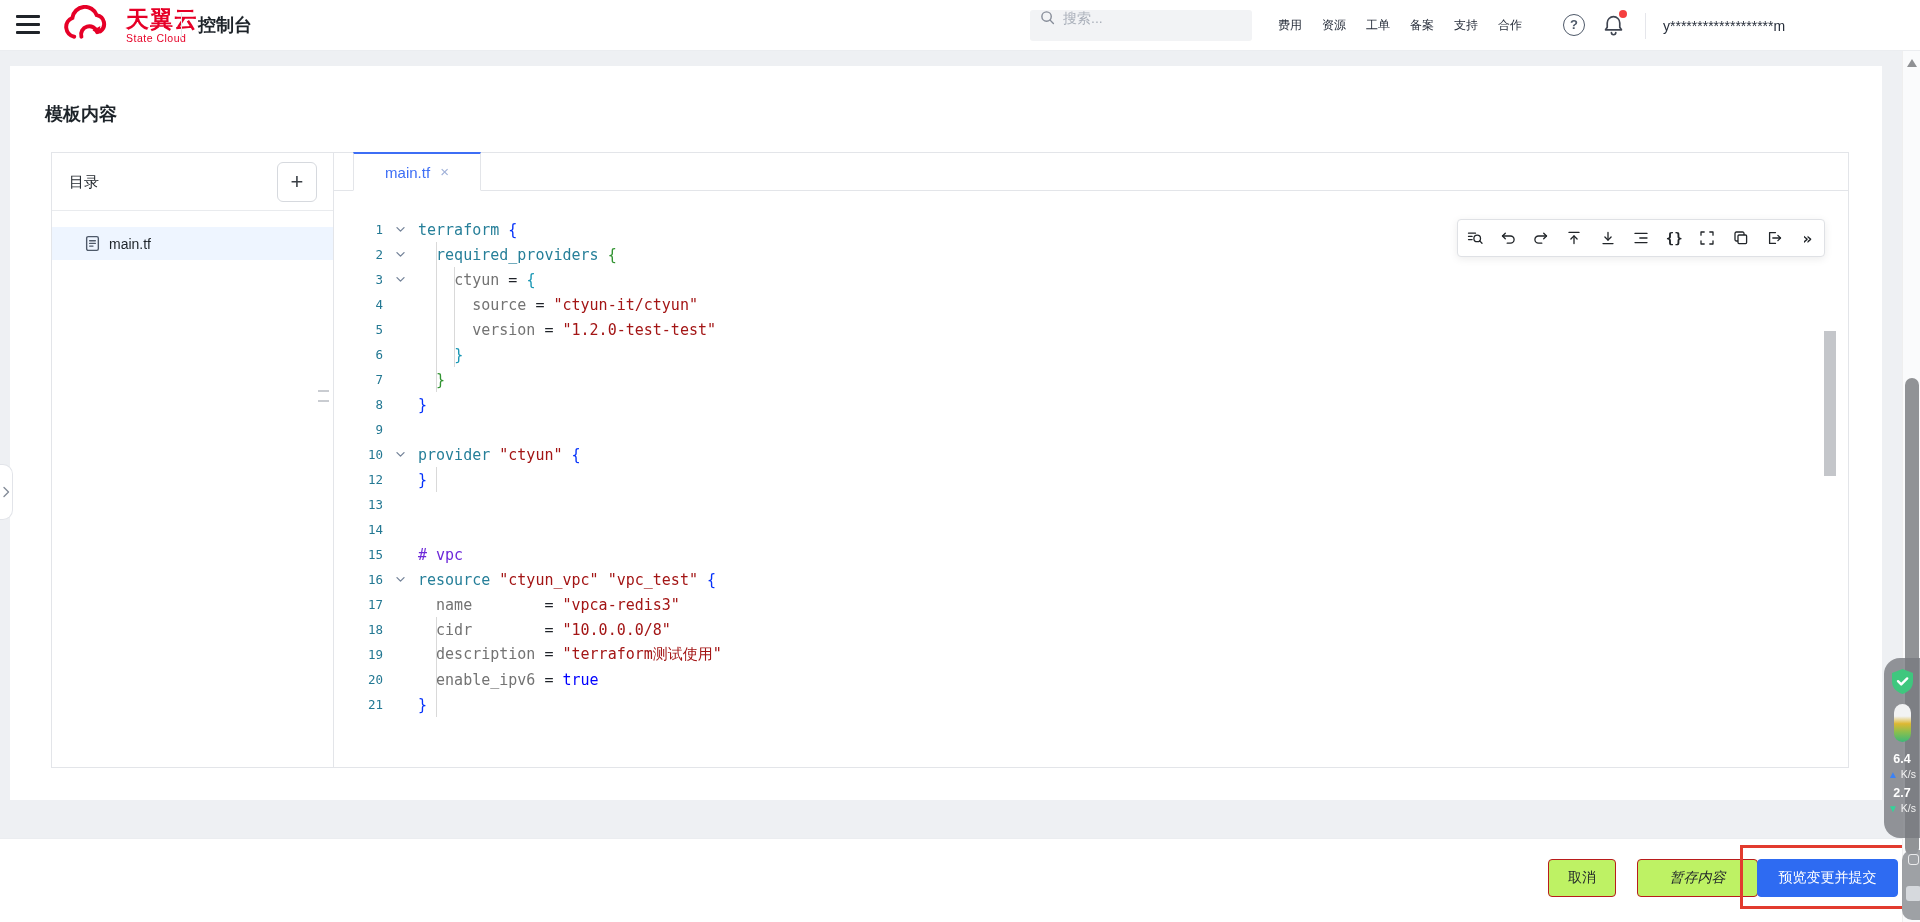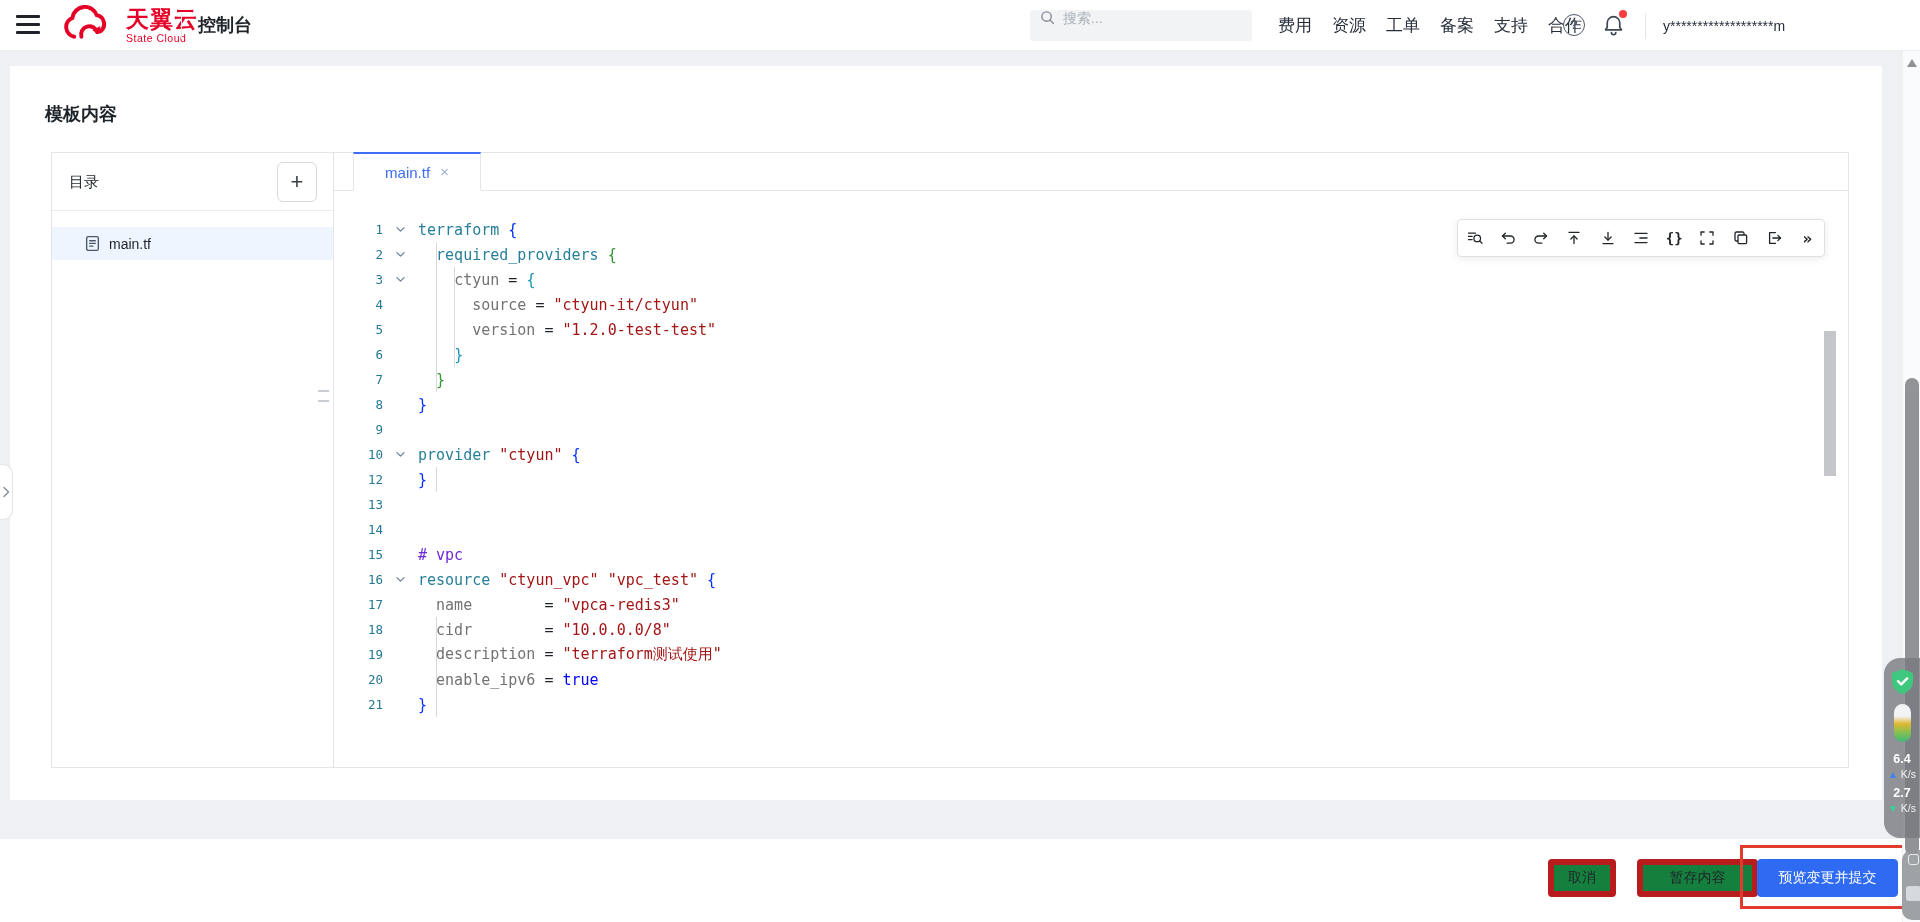--- a/index.html
+++ b/index.html
@@ -12,21 +12,21 @@
   .hamburger i { display:block; height:2.6px; background:#1f2329; margin-bottom:5.4px; border-radius:1px; }
   .logo { position:absolute; left:58px; top:5px; display:flex; align-items:center; }
   .brand-cn { font-size:23px; font-weight:bold; color:#e60027; letter-spacing:1px; line-height:26px; }
   .brand-en { font-size:10.5px; color:#e60027; letter-spacing:.5px; line-height:12px; }
   .nav-divider { position:absolute; top:13px; width:1px; height:26px; background:#e5e6eb; }
   .console-title { position:absolute; left:198px; top:0; height:51px; line-height:51px; font-size:18px; font-weight:600; color:#1d2329; }
   .searchbox { position:absolute; left:1030px; top:10px; width:222px; height:31px; background:#f2f3f5; border-radius:3px; display:flex; align-items:flex-start; padding:0 10px; }
   .searchbox input { border:none; outline:none; background:transparent; font-size:14px; color:#555; width:170px; margin-left:8px; font-family:inherit; }
   .searchbox input::placeholder { color:#aab0ba; }
   .topmenu { position:absolute; left:1278px; top:0; height:51px; display:flex; align-items:center; gap:20px; }
-  .topmenu span { font-size:17px; color:#272e3b; cursor:pointer; white-space:nowrap; }
+  .topmenu span { font-size:12px; color:#272e3b; cursor:pointer; white-space:nowrap; }
   .help-circle { position:absolute; left:1563px; top:14px; width:22px; height:22px; border:1.7px solid #4e5969; border-radius:50%; color:#4e5969; font-size:13px; font-weight:bold; text-align:center; line-height:19px; cursor:pointer; }
   .bell-wrap { position:absolute; left:1602px; top:13px; width:24px; height:26px; cursor:pointer; }
   .bell-dot { position:absolute; right:-1px; top:-3px; width:8px; height:8px; background:#f53f3f; border-radius:50%; }
   .username { position:absolute; left:1663px; top:0; height:51px; line-height:53px; font-size:14px; color:#272e3b; }
 
   
   .card { position:absolute; left:10px; top:66px; width:1872px; height:734px; background:#fff; }
   .page-title { position:absolute; left:35px; top:36px; font-size:18px; font-weight:bold; color:#1d2329; }
   .workspace { position:absolute; left:41px; top:86px; width:1798px; height:616px; border:1px solid #e3e5e9; display:flex; }
 
@@ -60,24 +60,24 @@
   .ed-toolbar { position:absolute; left:1457px; top:219px; width:368px; height:38px; background:#fff; border:1px solid #dfe1e5; border-radius:4px; box-shadow:0 2px 8px rgba(0,0,0,.08); display:flex; align-items:center; z-index:20; }
   .ed-toolbar .tbi { width:33.4px; height:38px; display:flex; align-items:center; justify-content:center; cursor:pointer; color:#212529; font-family:"DejaVu Sans Mono",monospace; font-size:14px; font-weight:bold; }
 
   
   .resize-handle { position:absolute; left:318px; top:390px; width:11px; height:12px; border-top:2px solid #c9ccd1; border-bottom:2px solid #c9ccd1; z-index:5; }
   .left-expander { position:absolute; left:0; top:464px; width:13px; height:56px; background:#fff; border:1px solid #e2e4e9; border-left:none; border-radius:0 10px 10px 0; display:flex; align-items:center; justify-content:center; color:#858c99; font-size:12px; cursor:pointer; z-index:25; }
 
   
   .footer { position:absolute; left:0; top:838px; width:1920px; height:84px; background:#fff; border-top:1px solid #ebedf0; z-index:10; }
   .btn { position:absolute; top:20px; height:38px; border-radius:4px; font-size:14px; font-family:inherit; cursor:pointer; }
-  .btn-default { background:#15803d; border:6px solid #b91c1c; color:#1f2329; }
+  .btn-default { background:#bef264; border:1px solid #b91c1c; color:#1f2329; }
   .btn-primary { background:#2e6bf2; border:1px solid #2e6bf2; color:#fff; }
   .btn-cancel { left:1548px; width:68px; }
-  .btn-draft { left:1637px; width:121px; }
+  .btn-draft { left:1637px; width:121px;font-style:italic; }
   .btn-submit { left:1757px; width:141px; }
   .annotation-box { position:absolute; left:1740px; top:845px; width:174px; height:64px; border:3px solid #e23b2e; z-index:15; pointer-events:none; }
 
   
   .page-scrollbar { position:absolute; left:1902px; top:51px; width:18px; height:871px; background:#fafbfc; border-left:1px solid #efefef; z-index:40; }
   .sb-up { position:absolute; left:4px; top:8px; width:0; height:0; border-left:5px solid transparent; border-right:5px solid transparent; border-bottom:8px solid #8f9194; }
   .sb-thumb { position:absolute; left:2px; top:327px; width:14px; height:477px; background:#919396; border-radius:7px; }
   .net-widget { position:absolute; left:1884px; top:658px; width:44px; height:180px; background:rgba(120,123,128,.8); border-radius:16px 0 0 16px; z-index:45; color:#fff; }
   .shield { position:absolute; left:6px; top:10px; }
   .capsule { position:absolute; left:10px; top:46px; width:17px; height:38px; border-radius:9px; background:linear-gradient(180deg,#f2f3f4 0%,#f2f3f4 32%,#ddb832 52%,#8abf4e 74%,#3cb878 100%); }

